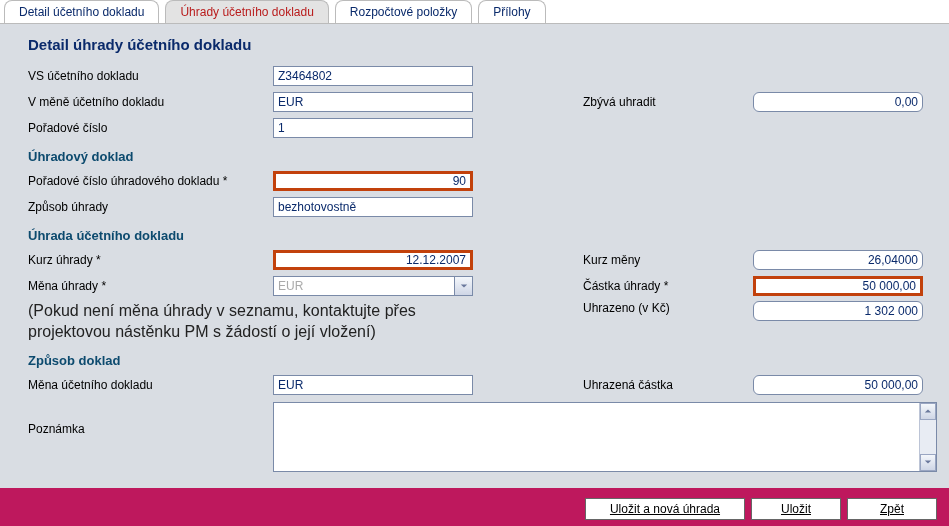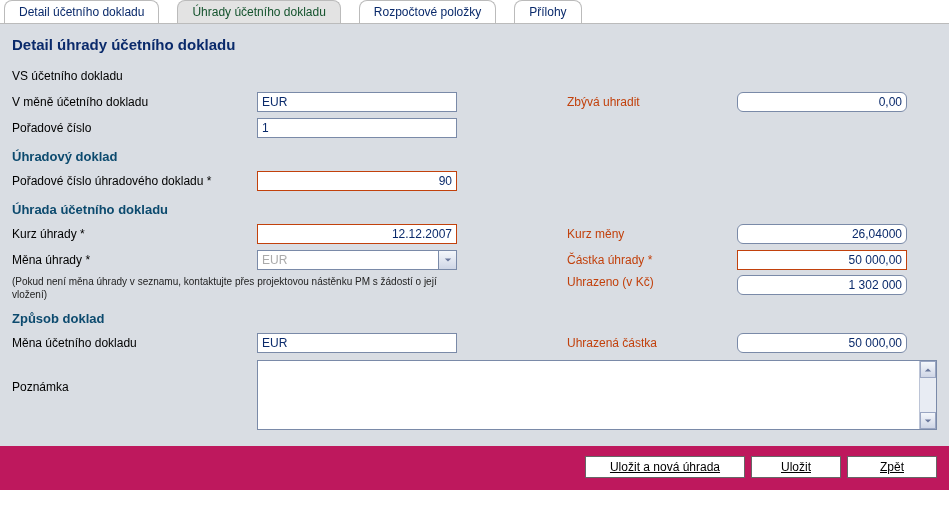--- a/index.html
+++ b/index.html
@@ -20,29 +20,29 @@
   .tab {
     padding: 4px 14px;
     border: 1px solid #bbb;
     border-bottom: none;
     border-top-left-radius: 8px;
     border-top-right-radius: 8px;
     font-size: 12px;
     color: #0a2a6b;
     background: #fff;
     cursor: pointer;
-    margin-right: 18px;
+    margin-right: 6px;
   }
   .tab.active {
     background: #e3e3e3;
-    color: #14532d;
+    color: #b91c1c;
   }
   .panel {
     background: #d9dde3;
-    padding: 8px 12px 16px 12px;
+    padding: 8px 12px 16px 28px;
     border-top: 1px solid #bbb;
   }
   .page-title {
     color: #0a2a6b;
     font-weight: bold;
     font-size: 15px;
     margin: 4px 0 12px 0;
   }
   .section-title {
     color: #0c4a6e;
@@ -62,21 +62,21 @@
     padding-right: 8px;
   }
   .field-col {
     flex: 0 0 200px;
   }
   .gap-col {
     flex: 0 0 110px;
   }
   .label2-col {
     flex: 0 0 170px;
-    color: #c2410c;
+    color: #000000;
   }
   .field2-col {
     flex: 0 0 170px;
   }
   .ro-box {
     display: block;
     width: 100%;
     height: 20px;
     line-height: 18px;
     padding: 0 4px;
@@ -85,21 +85,21 @@
     color: #0a2a6b;
     font-size: 12px;
   }
   .ro-box.right { text-align: right; border-radius: 6px; }
   input.inp {
     display: block;
     width: 100%;
     height: 20px;
     padding: 0 4px;
     background: #fff;
-    border: 1px solid #c2410c;
+    border: 3px solid #c2410c;
     color: #0a2a6b;
     font-size: 12px;
   }
   input.inp.right { text-align: right; }
   .select-box {
     display: flex;
     width: 100%;
     height: 20px;
     border: 1px solid #7a8aa8;
     background: #fff;
@@ -113,21 +113,21 @@
   }
   .select-box .sel-btn {
     width: 18px; height: 100%;
     background: linear-gradient(#f4f7fb,#cfd6e6);
     border-left: 1px solid #7a8aa8;
     display: flex; align-items: center; justify-content: center;
     cursor: pointer;
   }
   .select-box .sel-btn svg { width: 8px; height: 8px; fill: #6a789c; }
   .note {
-    font-size: 10px;
+    font-size: 16px;
     color: #222;
     margin-top: 0;
     width: 430px;
     line-height: 1.3;
   }
   .textarea-row {
     display: flex;
     margin: 6px 0 0 0;
   }
   .textarea-row .label-col { flex: 0 0 245px; padding-top: 20px; }
@@ -191,20 +191,23 @@
   <div class="tab active">Úhrady účetního dokladu</div>
   <div class="tab">Rozpočtové položky</div>
   <div class="tab">Přílohy</div>
 </div>
 
 <div class="panel">
   <div class="page-title">Detail úhrady účetního dokladu</div>
 
   <div class="row">
     <div class="label-col">VS účetního dokladu</div>
+    <div class="field-col">
+        <span class="ro-box">Z3464802</span>
+      </div>
   </div>
   <div class="row">
     <div class="label-col">V měně účetního dokladu</div>
     <div class="field-col">
         <span class="ro-box">EUR</span>
       </div>
     <div class="gap-col"></div>
     <div class="label2-col">Zbývá uhradit</div>
     <div class="field2-col">
         <span class="ro-box right">0,00</span>
@@ -216,20 +219,26 @@
         <span class="ro-box">1</span>
       </div>
   </div>
 
   <div class="section-title">Úhradový doklad</div>
 
   <div class="row">
     <div class="label-col">Pořadové číslo úhradového dokladu *</div>
     <div class="field-col">
         <input class="inp right" value="90" style="">
+      </div>
+  </div>
+  <div class="row">
+    <div class="label-col">Způsob úhrady</div>
+    <div class="field-col">
+        <span class="ro-box">bezhotovostně</span>
       </div>
   </div>
 
   <div class="section-title">Úhrada účetního dokladu</div>
 
   <div class="row">
     <div class="label-col">Kurz úhrady *</div>
     <div class="field-col">
         <input class="inp right" value="12.12.2007" style="">
       </div>

